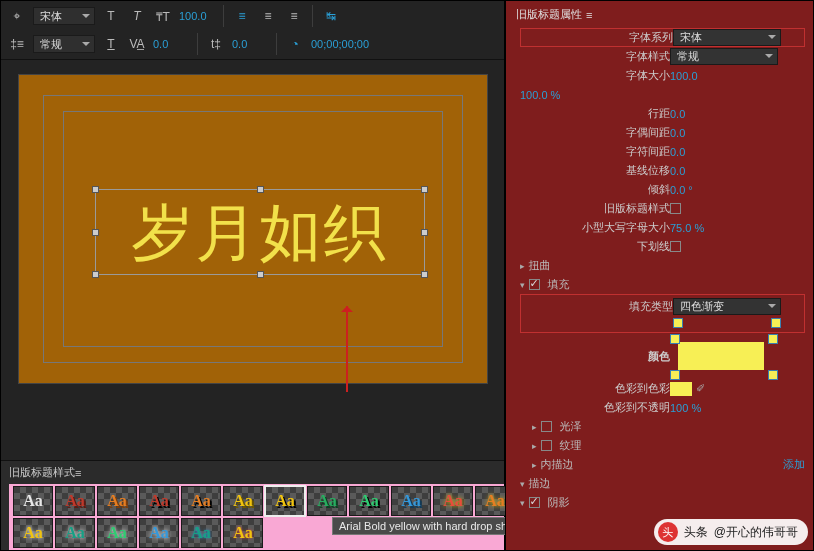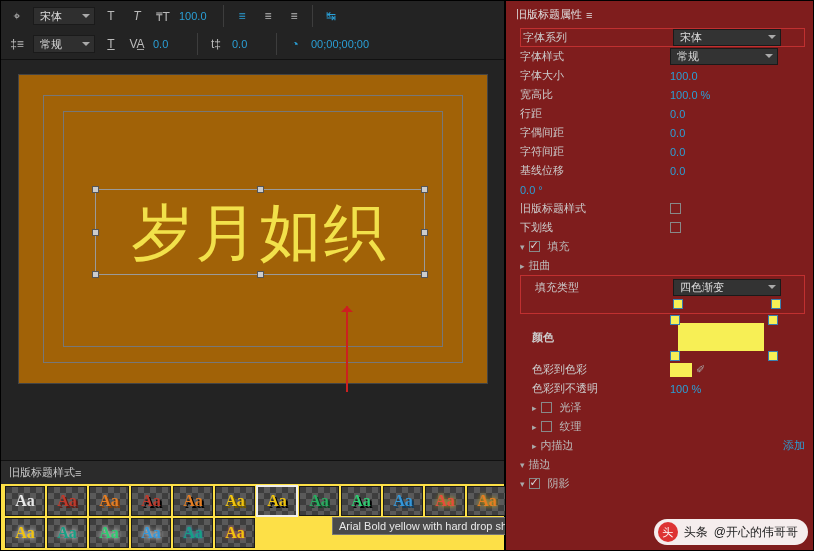--- a/index.html
+++ b/index.html
@@ -29,30 +29,30 @@
 .h-tl{left:-4px;top:-4px}.h-tc{left:50%;top:-4px;margin-left:-3px}.h-tr{right:-4px;top:-4px}
 .h-ml{left:-4px;top:50%;margin-top:-3px}.h-mr{right:-4px;top:50%;margin-top:-3px}
 .h-bl{left:-4px;bottom:-4px}.h-bc{left:50%;bottom:-4px;margin-left:-3px}.h-br{right:-4px;bottom:-4px}
 .title-text { font-family: "SimSun","宋体",serif; font-size: 62px; color: #f2e14a; letter-spacing: 2px; line-height: 86px; text-align: center; }
 .arrow-line { position: absolute; left: 346px; top: 306px; width: 2px; height: 86px; background: #cc2020; }
 .arrow-head { position: absolute; left: 341px; top: 300px; width: 0; height: 0; border: 6px solid transparent; border-bottom-color: #cc2020; }
 
 
 .styles-panel { background: #2b2b2b; border-top: 1px solid #111; }
 .styles-hdr { padding: 4px 8px; color: #ccc; font-size: 11px; display: flex; align-items: center; }
-.style-grid { display: grid; grid-template-columns: repeat(12,40px); grid-auto-rows: 30px; gap: 2px; padding: 2px 4px; background: #fde047; }
+.style-grid { display: grid; grid-template-columns: repeat(12,40px); grid-auto-rows: 30px; gap: 2px; padding: 2px 4px; background: #f9a8d4; margin-left: 8px; }
 .sw { position: relative; background: repeating-conic-gradient(#5a5a5a 0 25%, #3e3e3e 0 50%) 0 0/12px 12px; display: flex; align-items: center; justify-content: center; font-family: "Times New Roman",serif; font-size: 16px; font-weight: bold; border: 1px solid #1a1a1a; }
 .sw.sel-sw { outline: 2px solid #eee; outline-offset: -1px; }
 .tooltip { position: absolute; left: 332px; top: 517px; background: #4a4a4a; color: #e8e8e8; border: 1px solid #777; padding: 2px 6px; font-size: 11px; white-space: nowrap; }
 
 
 .rp-hdr { padding: 6px 10px; color: #e0e0e0; font-size: 11px; display: flex; align-items: center; gap: 4px; }
 .prop-list { padding: 0 8px 0 14px; }
 .prop-row { display: flex; align-items: center; height: 19px; font-size: 11px; }
-.prop-label { width: 150px; color: #ccc; }
+.prop-label { width: 150px; color: #ccc; text-align: right; }
 .prop-val { color: #2a9fd6; }
 .prop-sel { background: #333; border: 1px solid #1a1a1a; height: 17px; width: 108px; padding: 0 16px 0 6px; font-size: 11px; color: #ddd; display: inline-flex; align-items: center; position: relative; }
 .prop-sel::after { content:""; position:absolute; right:4px; top:5px; border:4px solid transparent; border-top-color:#aaa; }
 .chk { width: 11px; height: 11px; border: 1px solid #888; display: inline-block; margin-right: 4px; position: relative; }
 .chk.on::after { content:"✓"; position:absolute; left:0; top:-3px; font-size:11px; color:#ddd; }
 .redbox { border: 1px solid #c03030; }
 .tw { display: inline-flex; align-items: center; gap: 4px; color: #bbb; padding-left: 0; }
 .tw::before { content:"▸"; font-size: 9px; color:#aaa;}
 .tw.open::before { content:"▾"; }
 .swatch-area { width: 108px; height: 46px; position: relative; margin-top: 2px; }
@@ -165,58 +165,62 @@
       </div>
       <div class="prop-row">
         <span class="prop-label">字体样式</span>
         <span class="prop-sel">常规</span>
       </div>
       <div class="prop-row">
           <span class="prop-label">字体大小</span>
           <span class="prop-val">100.0</span>
         </div>
       <div class="prop-row">
-          <span class="prop-label">宽高比</span>
           <span class="prop-val">100.0 %</span>
         </div>
       <div class="prop-row">
           <span class="prop-label">行距</span>
           <span class="prop-val">0.0</span>
         </div>
       <div class="prop-row">
           <span class="prop-label">字偶间距</span>
           <span class="prop-val">0.0</span>
         </div>
       <div class="prop-row">
           <span class="prop-label">字符间距</span>
           <span class="prop-val">0.0</span>
         </div>
       <div class="prop-row">
           <span class="prop-label">基线位移</span>
           <span class="prop-val">0.0</span>
         </div>
       <div class="prop-row">
+          <span class="prop-label">倾斜</span>
           <span class="prop-val">0.0 °</span>
         </div>
       <div class="prop-row">
           <span class="prop-label">旧版标题样式</span>
           <span class="chk"></span>
         </div>
       <div class="prop-row">
+          <span class="prop-label">小型大写字母大小</span>
+          <span class="prop-val">75.0 %</span>
+        </div>
+      <div class="prop-row">
           <span class="prop-label">下划线</span>
           <span class="chk"></span>
+        </div>
+      <div class="prop-row">
+          <span class="tw">扭曲</span>
         </div>
       <div class="prop-row">
           <span class="tw open">
             <span class="chk on"></span>
             <span>填充</span>
           </span>
-        </div>
-      <div class="prop-row">
-          <span class="tw">扭曲</span>
         </div>
       <div class="redbox" style="padding:2px;">
         <div class="prop-row" style="padding-left:12px;">
           <span class="prop-label" style="width:138px">填充类型</span>
           <span class="prop-sel">四色渐变</span>
         </div>
         <div class="prop-row" style="height:14px;padding-left:12px;">
             <span class="prop-label" style="width:138px"></span>
           <div class="swatch-area" style="height:12px;">
               <div class="c c1"></div>

